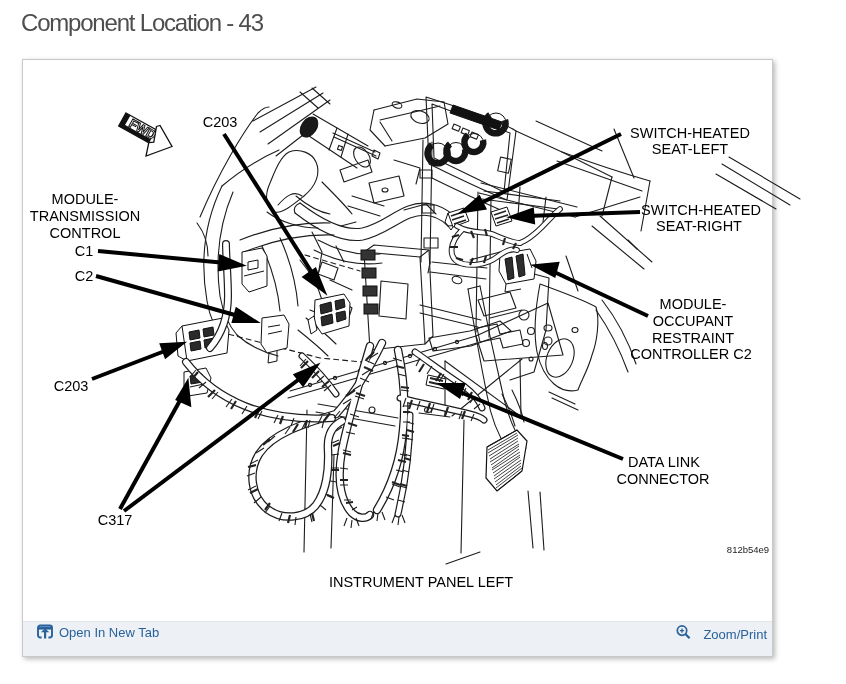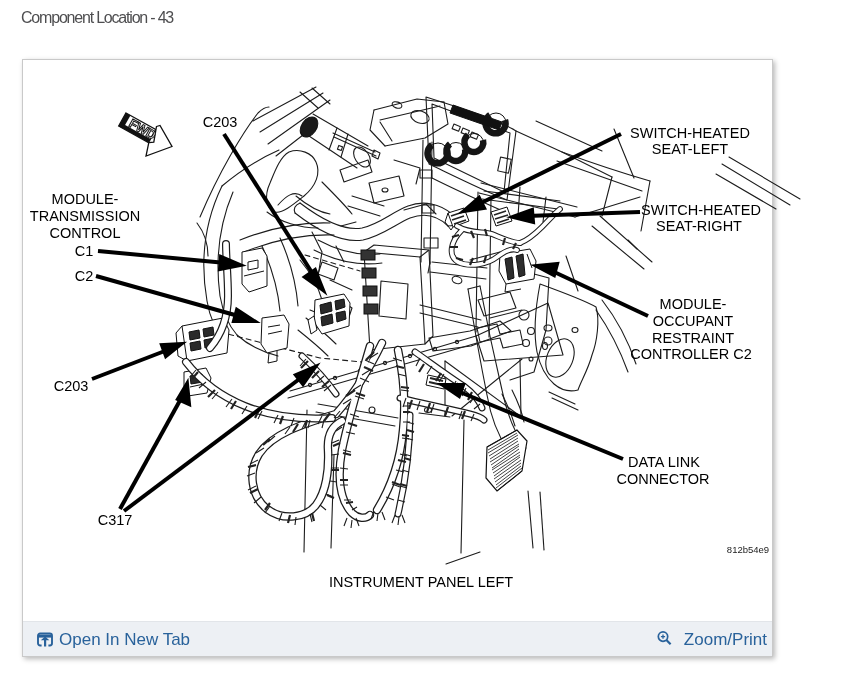--- a/index.html
+++ b/index.html
@@ -1,22 +1,22 @@
 <!DOCTYPE html>
 <html><head>
 <meta charset="utf-8">
 <style>
   html,body{margin:0;padding:0;background:#ffffff;width:846px;height:684px;overflow:hidden;}
   body{font-family:"Liberation Sans", sans-serif;position:relative;}
-  .title{position:absolute;left:21px;top:9px;font-size:16px;color:#4e4e50;letter-spacing:-1.2px;}
+  .title{position:absolute;left:21px;top:9px;font-size:24px;color:#4e4e50;letter-spacing:-1.2px;}
   .box{position:absolute;left:22px;top:59px;width:749px;height:596px;background:#fff;
        border:1px solid #c9c9c9;box-shadow:2px 2px 5px rgba(0,0,0,0.28);}
   .footer{position:absolute;left:0;bottom:0;width:100%;height:34px;background:#edf0f4;
           border-top:1px solid #e2e5e9;}
-  .flink{position:absolute;color:#29629b;font-size:17px;top:8px;}
+  .flink{position:absolute;color:#29629b;font-size:13px;top:2px;}
   .flink.left{left:14px;}
   .flink.right{right:5px;}
   .flink svg{vertical-align:-2px;margin-right:6px;}
   .flink.right svg{margin-right:10px;}
   svg.art{position:absolute;left:0;top:0;}
   text{font-family:"Liberation Sans", sans-serif;}
 </style>
 </head>
 <body>
 <div class="title">Component Location - 43</div>

